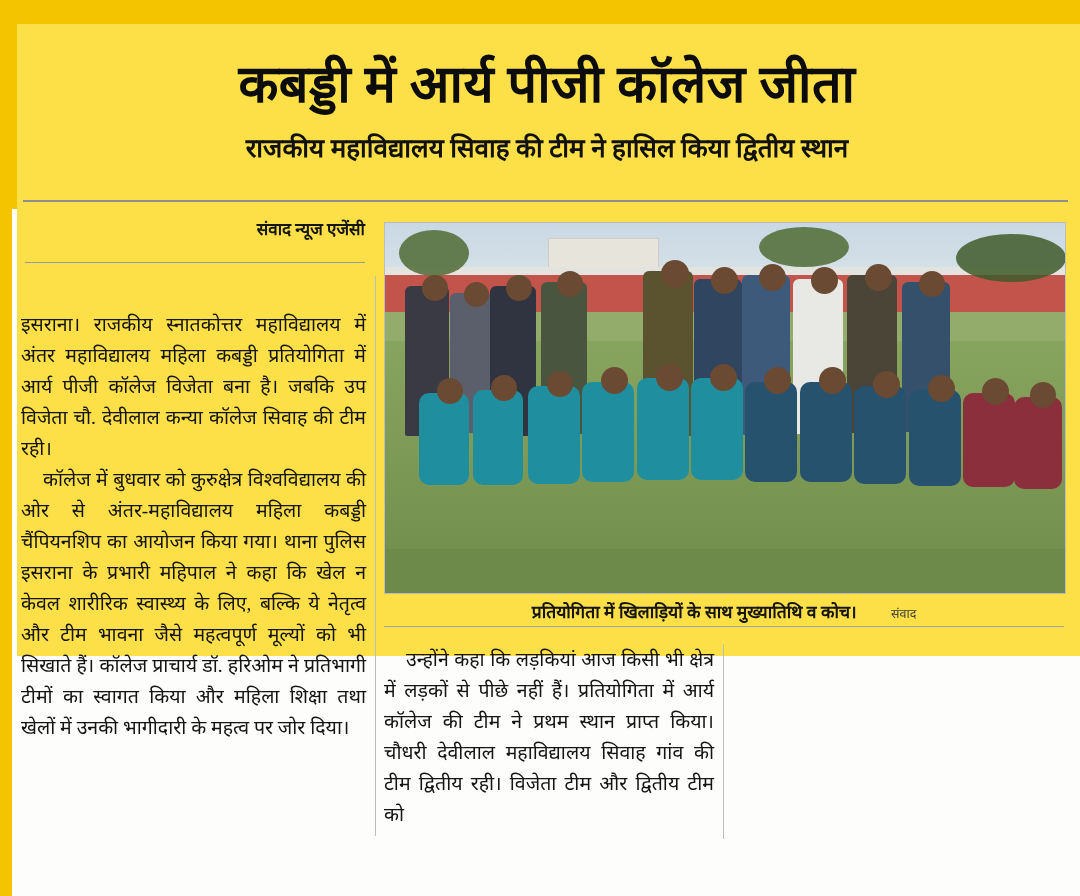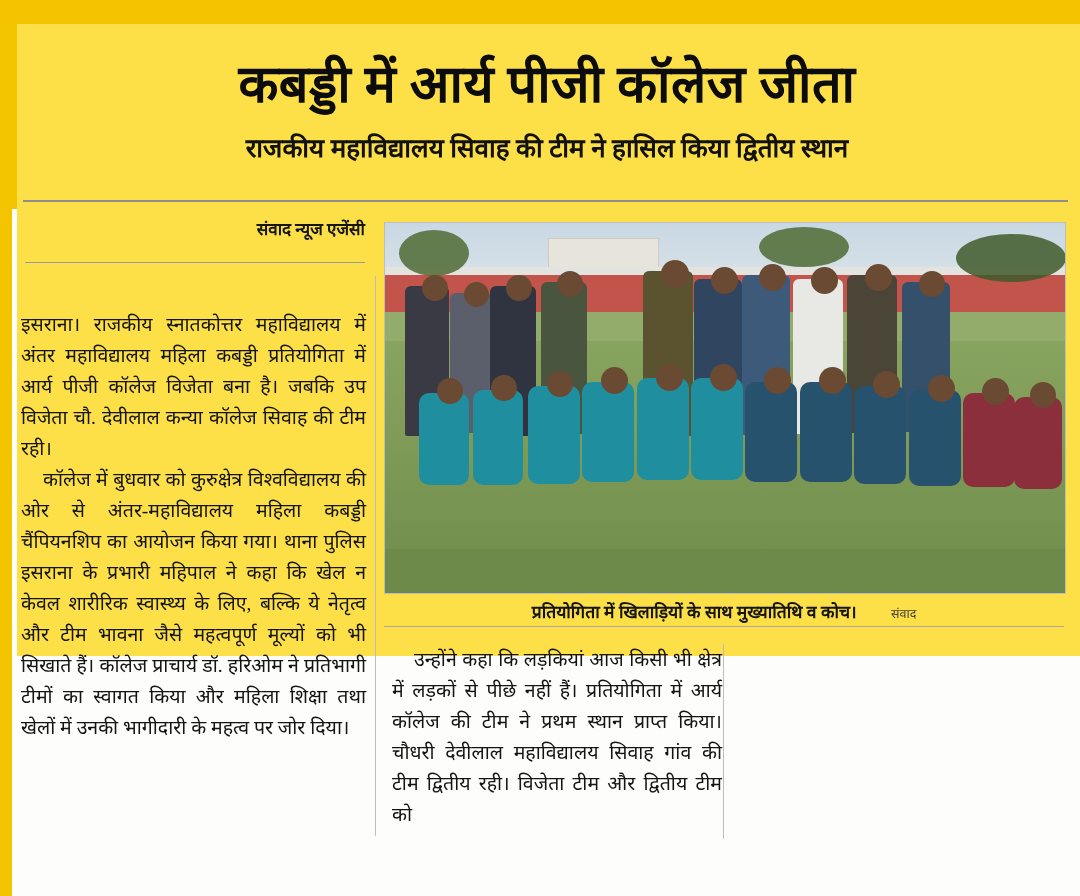--- a/index.html
+++ b/index.html
@@ -125,21 +125,20 @@
   #col-left {
     top: 252px;
     left: 4px;
     width: 345px;
     margin-top: 33px;
   }
   #col-mid {
     top: 620px;
     left: 367px;
     width: 330px;
-    margin-left: 8px;
   }
   #col-right {
     top: 620px;
     left: 717px;
     width: 330px;
   }
   
   .photo-wrap {
     position: absolute;
     top: 198px;

